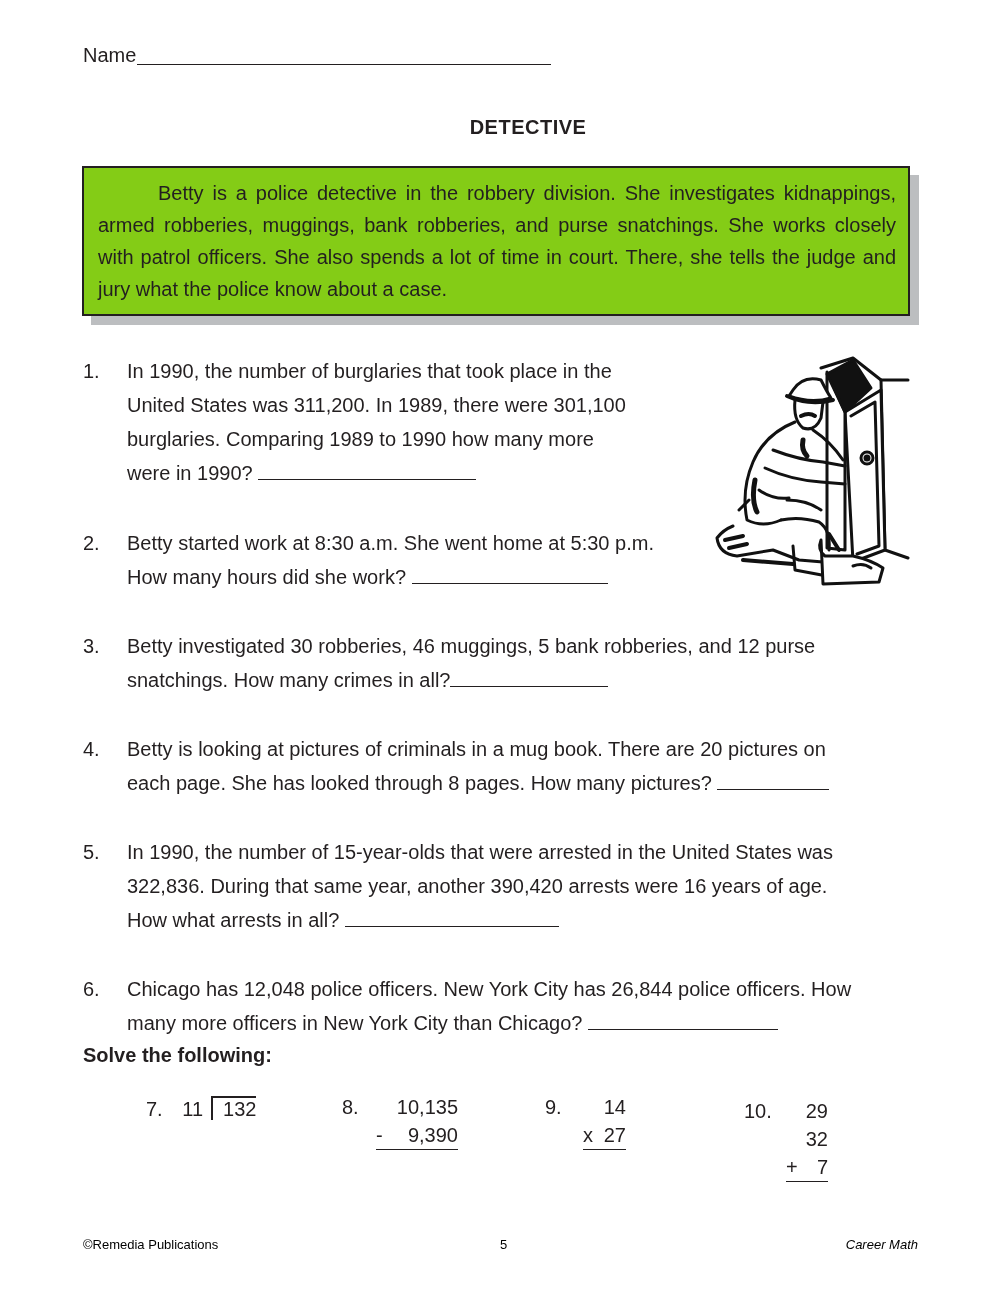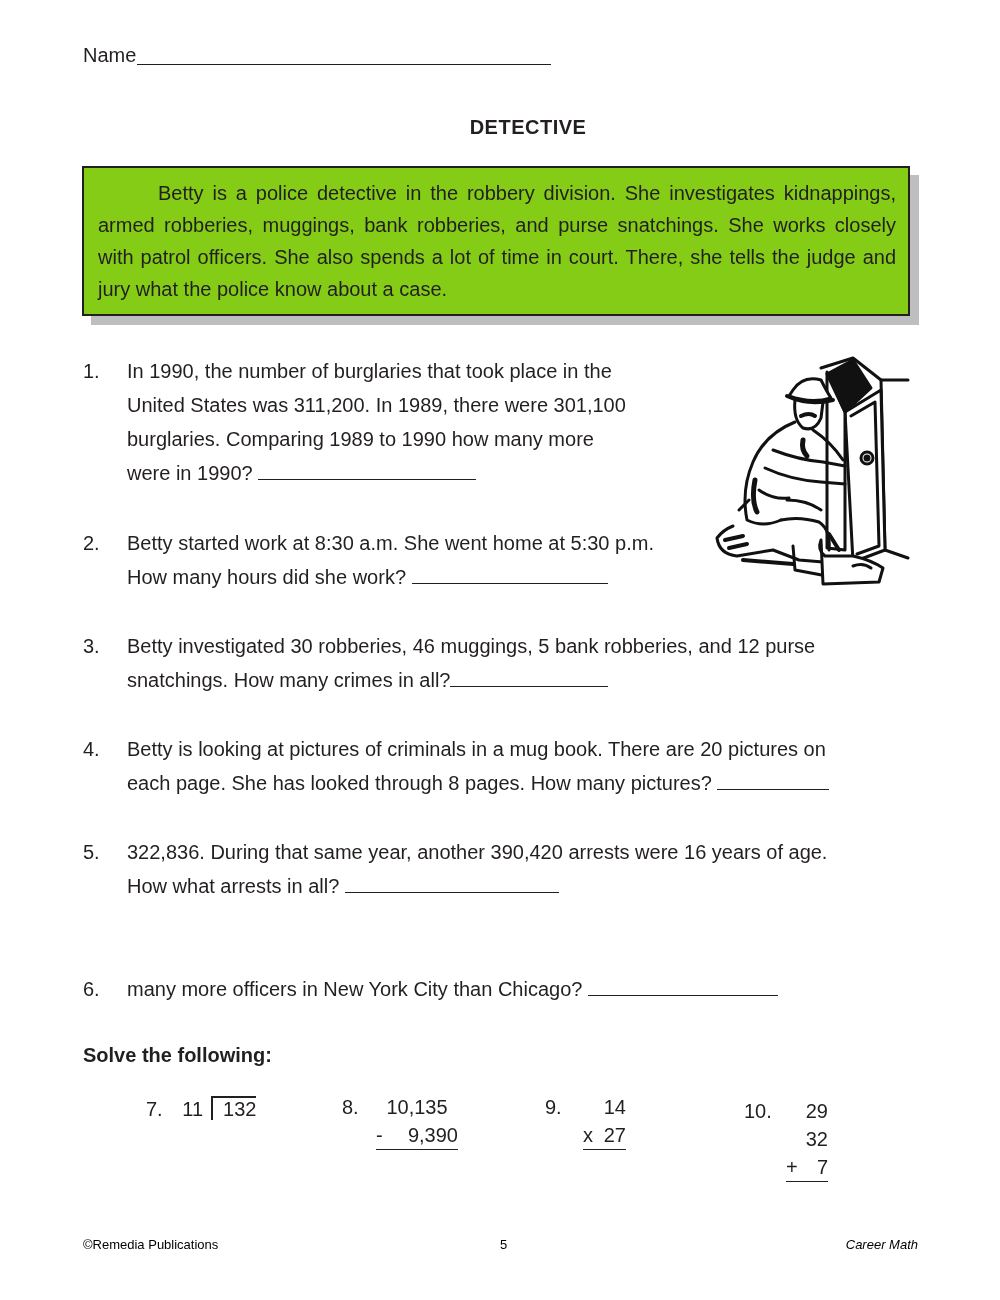--- a/index.html
+++ b/index.html
@@ -129,42 +129,44 @@
   <span class="num">4.</span>
   <div class="body">
     <div>Betty is looking at pictures of criminals in a mug book.  There are 20 pictures on</div>
     <div><span>each page.  She has  looked through 8 pages.  How many pictures?</span> <span class="blank" style="width:112px;"></span></div>
   </div>
 </div>
 
 <div class="abs q" style="top:835px;">
   <span class="num">5.</span>
   <div class="body">
+    <div>In 1990, the number of 15-year-olds that were arrested in the United States was</div>
     <div>322,836.  During that same year,  another 390,420 arrests were 16 years of age.</div>
     <div><span>How what arrests in all?</span> <span class="blank" style="width:214px;"></span></div>
   </div>
 </div>
 
 <div class="abs q" style="top:972px;">
   <span class="num">6.</span>
   <div class="body">
+    <div>Chicago has 12,048 police officers.  New York City has 26,844 police officers.  How</div>
     <div><span>many more officers in New York City than Chicago?</span> <span class="blank" style="width:190px;"></span></div>
   </div>
 </div>
 
 <div class="abs solve">Solve the following:</div>
 
 <div class="abs prob" style="left:146px; top:1095px;">
   <span>7.</span>
   <span style="margin-left:14px;">11</span><span class="divbox"><span>132</span></span>
 </div>
 
 <div class="abs prob" style="left:342px; top:1093px;">
   <span>8.</span>
-  <div style="position:absolute; left:34px; top:0; width:82px; text-align:center;">10,135</div>
+  <div style="position:absolute; left:34px; top:0; width:82px; text-align:right;">10,135</div>
   <div class="underline" style="position:absolute; left:34px; top:28px; width:82px; display:flex; justify-content:space-between;">
     <span>-</span>
     <span>9,390</span>
   </div>
 </div>
 
 <div class="abs prob" style="left:545px; top:1093px;">
   <span>9.</span>
   <div style="position:absolute; left:38px; top:0; width:43px; text-align:right;">14</div>
   <div class="underline" style="position:absolute; left:38px; top:28px; width:43px; display:flex; justify-content:space-between;">

